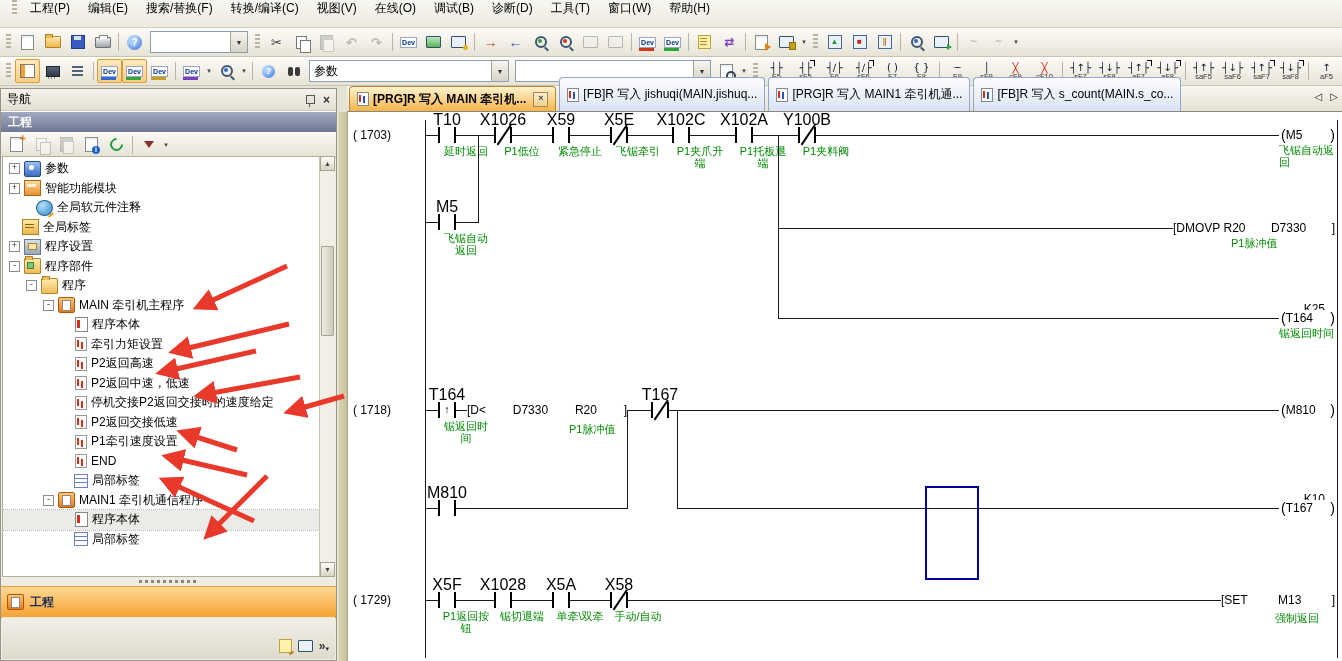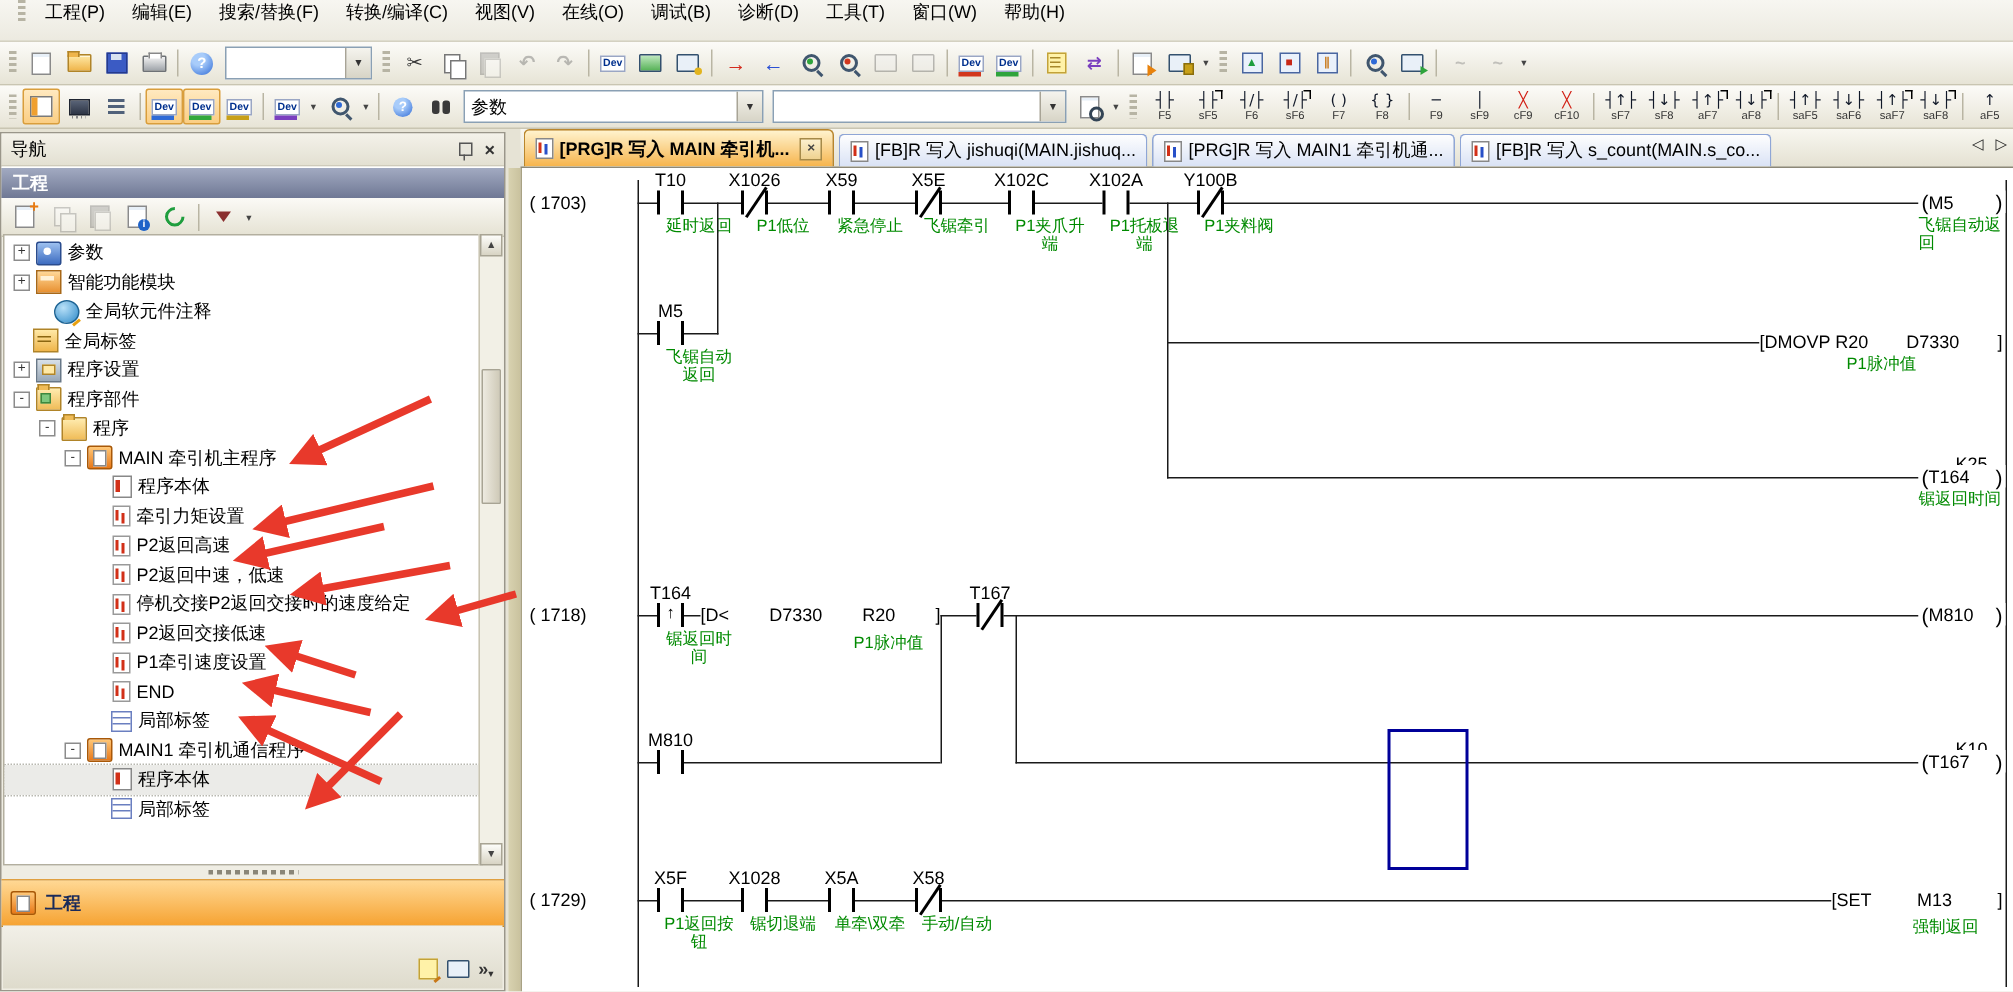--- a/index.html
+++ b/index.html
@@ -133,37 +133,37 @@
   .splitter .dots{width:60px;height:3px;background:repeating-linear-gradient(90deg,#8A8678 0 3px,transparent 3px 6px)}
   .projbtn{height:30px;background:linear-gradient(#FFD894,#F6A332);border-top:1px solid #E0A040;border-bottom:1px solid #C88820;
            display:flex;align-items:center;padding-left:6px;font-weight:bold;color:#1A2A5A}
   .projbtn .ticon{margin-right:6px}
   .navbottom{position:absolute;left:1px;right:1px;bottom:1px;height:42px;background:linear-gradient(#F2F0E8,#DEDBCC)}
   .navbottom .bicons{position:absolute;right:6px;bottom:6px;display:flex;align-items:center;gap:6px}
   .chev{font-size:12px;color:#333;font-weight:bold}
   
   #tabbar{position:absolute;left:347px;top:86px;width:995px;height:26px;background:linear-gradient(#F8F7F0,#E4E1D2);
           border-bottom:1px solid #8C8878;display:flex;align-items:flex-end;box-sizing:border-box;padding-left:2px}
-  .tab{height:22px;display:flex;align-items:center;padding:0 7px;margin-right:3px;border:1px solid #8FA6D6;border-bottom:none;
+  .tab{height:34px;display:flex;align-items:center;padding:0 7px;margin-right:3px;border:1px solid #8FA6D6;border-bottom:none;
        border-radius:4px 4px 0 0;background:linear-gradient(#FEFEFE,#D9E2F5);white-space:nowrap;max-width:224px;box-sizing:border-box;cursor:default}
   .tab.active{background:linear-gradient(#FFF3CE,#F6B44C);border-color:#B9862C;font-weight:bold;height:25px}
   .ticn{width:10px;height:12px;background:#fff;border:1px solid #888;margin-right:4px;position:relative;flex:none}
   .ticn::after{content:"";position:absolute;left:1px;top:2px;width:2px;height:7px;background:#D23018;box-shadow:4px 1px 0 #2850C8}
   .tab .tx{overflow:hidden}
   .tclose{margin-left:7px;width:13px;height:13px;border:1px solid #A58A4A;background:linear-gradient(#FBF0D0,#EFD290);
           font-size:9px;line-height:11px;text-align:center;font-weight:bold;color:#444;flex:none}
   .tabnav{position:absolute;right:4px;top:5px;display:flex;gap:8px;font-size:10px;color:#222}
   
   #editor{position:absolute;left:347px;top:112px;width:995px;height:549px;background:#fff}
   .lmargin{position:absolute;left:-8px;top:0;width:8px;height:549px;background:linear-gradient(90deg,#D8D2B0,#C9C29E);border-right:1px solid #A8A284}
   .hw{position:absolute;height:1px;background:#1A1A1A}
   .vw{position:absolute;width:1px;background:#1A1A1A}
   .rnum{position:absolute;width:66px;text-align:left;font-size:12px}
   .kt{position:absolute;width:50px;text-align:center}
-  .kt-dev{font-size:12px;height:14px;line-height:14px;white-space:nowrap}
+  .kt-dev{font-size:16px;height:14px;line-height:14px;white-space:nowrap}
   .kt-sym{position:relative;height:16px;width:18px;margin:0 auto;background:#fff;border-left:2px solid #000;border-right:2px solid #000;box-sizing:border-box}
   .kt-sym.nc::after{content:"";position:absolute;left:-4px;top:7px;width:24px;height:1.5px;background:#000;transform:rotate(-56deg)}
   .kt-sym.pulse::after{content:"↑";position:absolute;left:0;right:0;top:1px;font-size:11px;line-height:13px}
   .cmt{font-size:11px;line-height:12px;color:#008A00;word-break:break-all;margin-top:2px;text-align:left}
   .kt .cmt{text-align:center;width:50px;margin-left:19px}
   .coil{position:absolute;width:58px}
   .coil-row{display:flex;height:15px;font-size:12px;background:#fff;align-items:center;padding:0 2px}
   .coil-row .pr{font-size:14px}
   .coil-row .pright{margin-left:auto;font-size:14px}
   .kpre{position:absolute;width:54px;text-align:right;padding-right:8px;font-size:12px;box-sizing:border-box}

